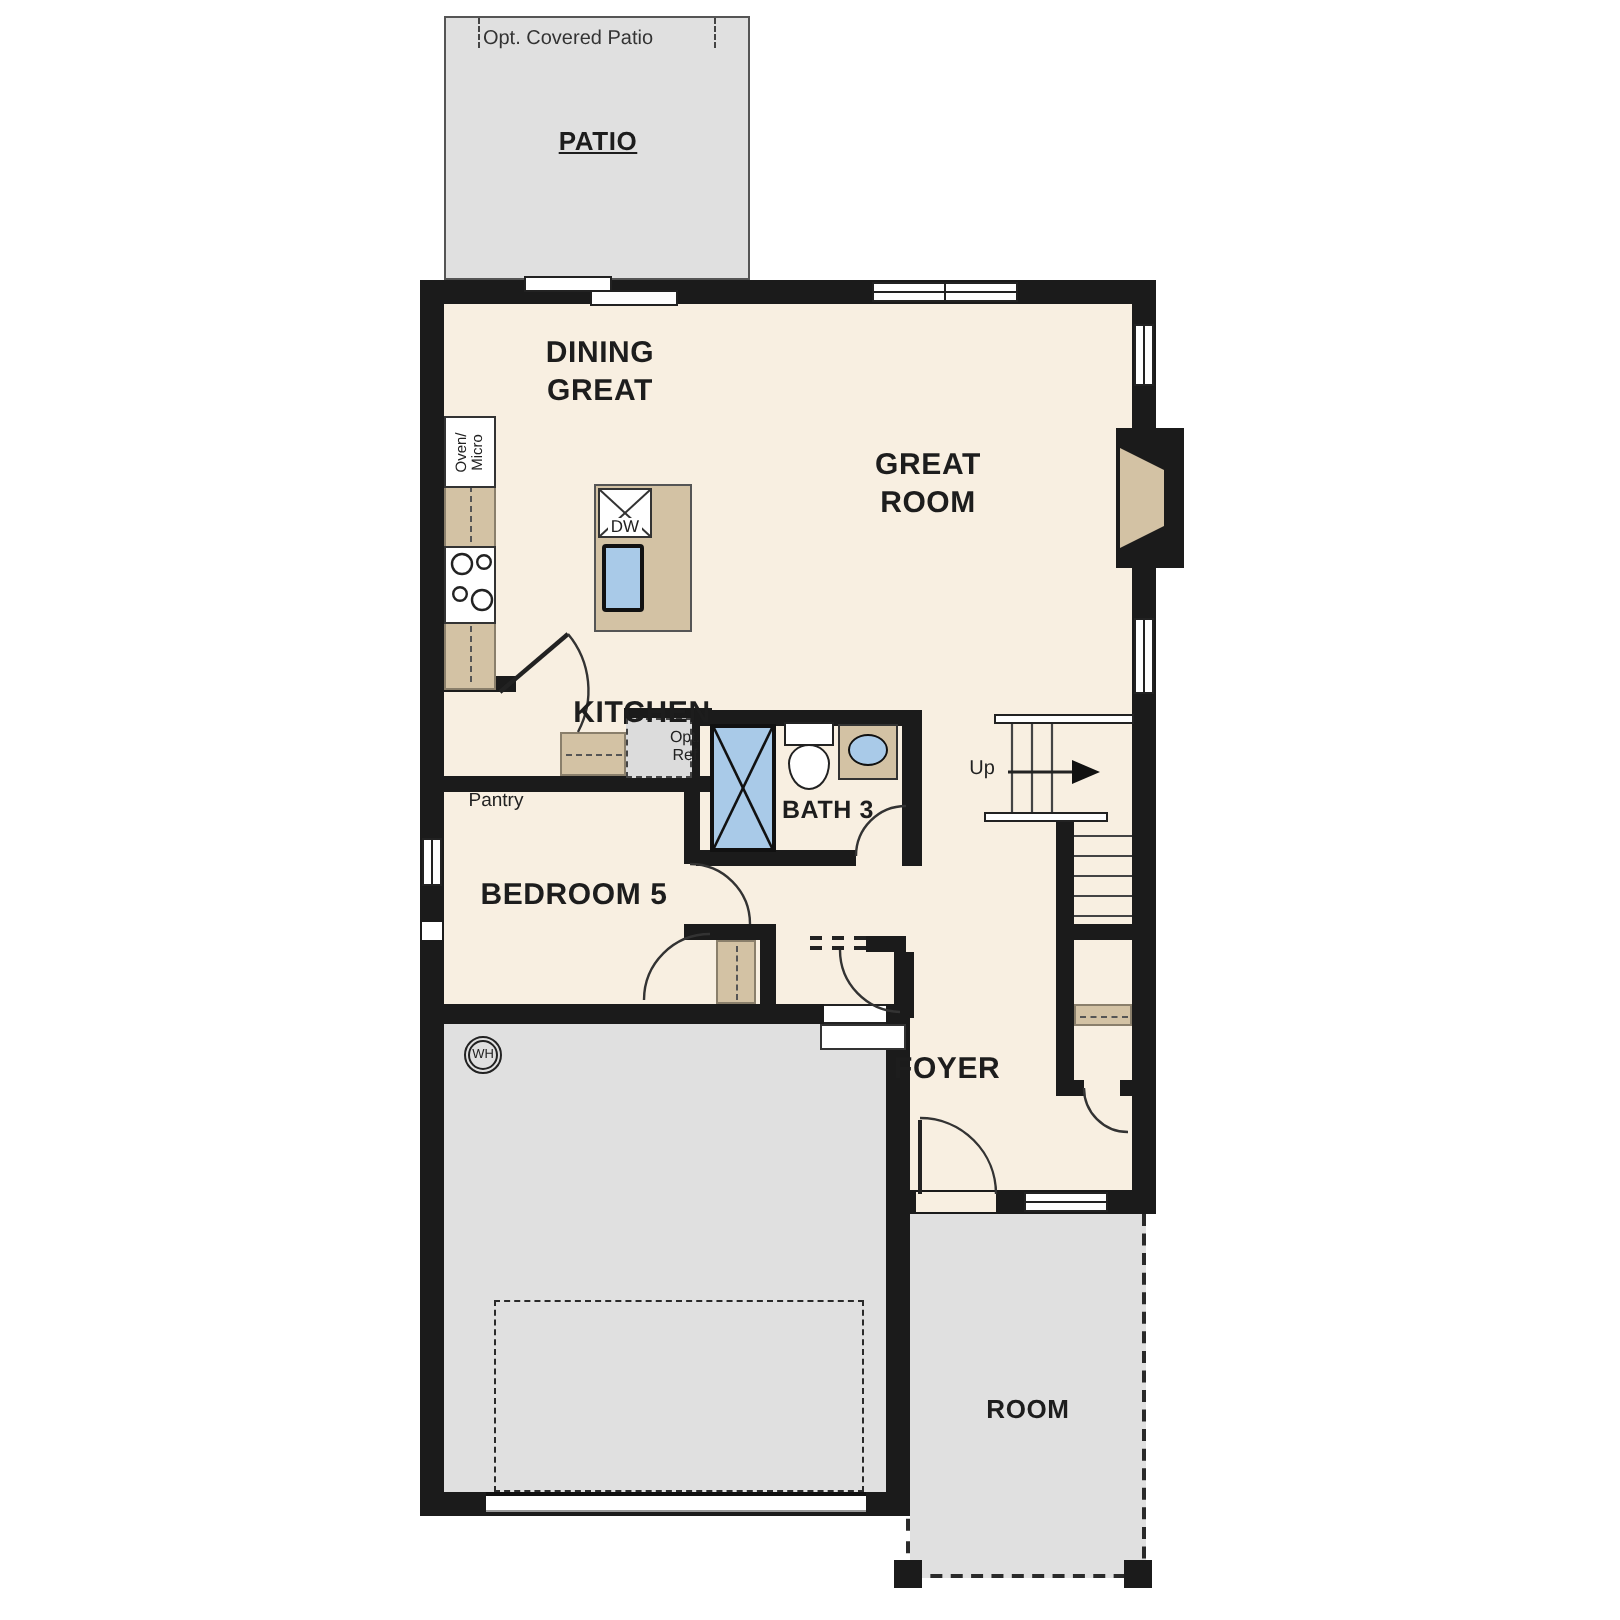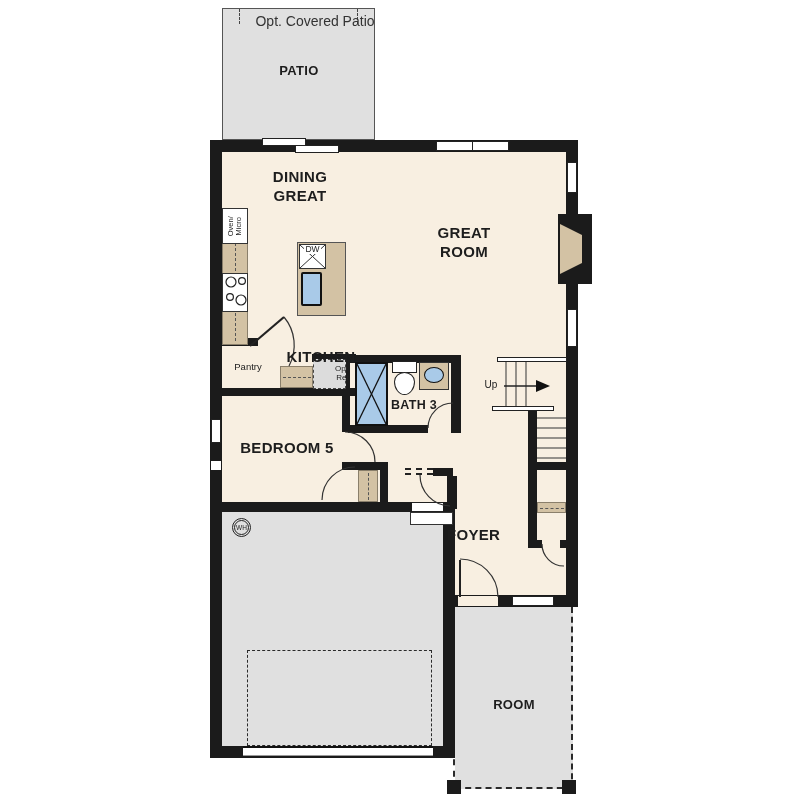--- a/index.html
+++ b/index.html
@@ -82,21 +82,21 @@
 
   <div class="counter" style="left:222px;top:208px;width:26px;height:137px;">
     <div class="abs dashv" style="left:12px;top:4px;width:0;height:128px;"></div>
   </div>
   <div class="appl" style="left:222px;top:208px;width:26px;height:36px;display:flex;align-items:center;justify-content:center;">
     <span class="sm" style="position:static;transform:rotate(-90deg);font-size:7.5px;">Oven/
 Micro</span>
   </div>
   <div class="appl" style="left:222px;top:273px;width:26px;height:39px;"></div>
   <div class="counter" style="left:297px;top:242px;width:49px;height:74px;border-color:#555;"></div>
-  <div class="appl" style="left:299px;top:244px;width:27px;height:25px;display:flex;align-items:flex-start;justify-content:center;">
+  <div class="appl" style="left:299px;top:244px;width:27px;height:25px;display:flex;align-items:flex-end;justify-content:center;">
     <span class="sm" style="position:static;font-size:8.5px;background:#fff;padding:0 1px;z-index:2;">DW</span>
   </div>
   <div class="abs" style="left:301px;top:272px;width:21px;height:34px;background:var(--fixture_blue);border:2px solid #111;border-radius:2px;"></div>
   <div class="counter" style="left:280px;top:366px;width:33px;height:22px;">
     <div class="abs dashh" style="left:2px;top:10px;width:28px;height:0;"></div>
   </div>
   <div class="abs" style="left:313px;top:359px;width:33px;height:30px;background:#dcdcdc;border:1.5px dashed #444;display:flex;align-items:center;justify-content:center;">
     <span class="sm" style="position:static;font-size:8px;margin-left:26px;">Opt.
 Ref</span>
   </div>
@@ -165,26 +165,26 @@
         <line x1="537" y1="428" x2="566" y2="428"></line>
       <line x1="537" y1="438" x2="566" y2="438"></line>
         <line x1="537" y1="448" x2="566" y2="448"></line>
       <line x1="537" y1="458" x2="566" y2="458"></line>
     </g>
 
     <line x1="504" y1="386" x2="537" y2="386" stroke="#222" stroke-width="1.4"></line>
     <polygon points="536,380 550,386 536,392" fill="#111"></polygon>
   </svg>
 
-  <div class="sm" style="left:255px;top:14px;width:120px;font-size:14px;color:#333;">Opt. Covered Patio</div>
-  <div class="lbl" style="left:273px;top:63px;width:52px;font-size:13px;">PATIO</div>
+  <div class="sm" style="left:224px;top:14px;width:120px;font-size:10px;color:#333;">Opt. Covered Patio</div>
+  <div class="lbl" style="left:273px;top:63px;width:52px;font-size:13px;text-decoration:underline;">PATIO</div>
   <div class="lbl" style="left:254px;top:168px;width:92px;font-size:15px;">DINING
 GREAT</div>
   <div class="lbl" style="left:420px;top:224px;width:88px;font-size:15px;">GREAT
 ROOM</div>
   <div class="lbl" style="left:282px;top:328px;width:78px;font-size:15px;margin-top:20px;">KITCHEN</div>
-  <div class="sm" style="left:230px;top:362px;width:36px;font-size:9.5px;">Pantry</div>
+  <div class="sm" style="left:230px;top:396px;width:36px;font-size:9.5px;">Pantry</div>
   <div class="lbl" style="left:387px;top:398px;width:54px;font-size:12.5px;">BATH 3</div>
   <div class="lbl" style="left:234px;top:439px;width:106px;font-size:15px;">BEDROOM 5</div>
   <div class="sm" style="left:480px;top:379px;width:22px;font-size:10px;">Up</div>
   <div class="lbl" style="left:447px;top:526px;width:52px;font-size:15px;">FOYER</div>
   <div class="lbl" style="left:487px;top:697px;width:54px;font-size:13px;">ROOM</div>
 </div>
 
 </body></html>

